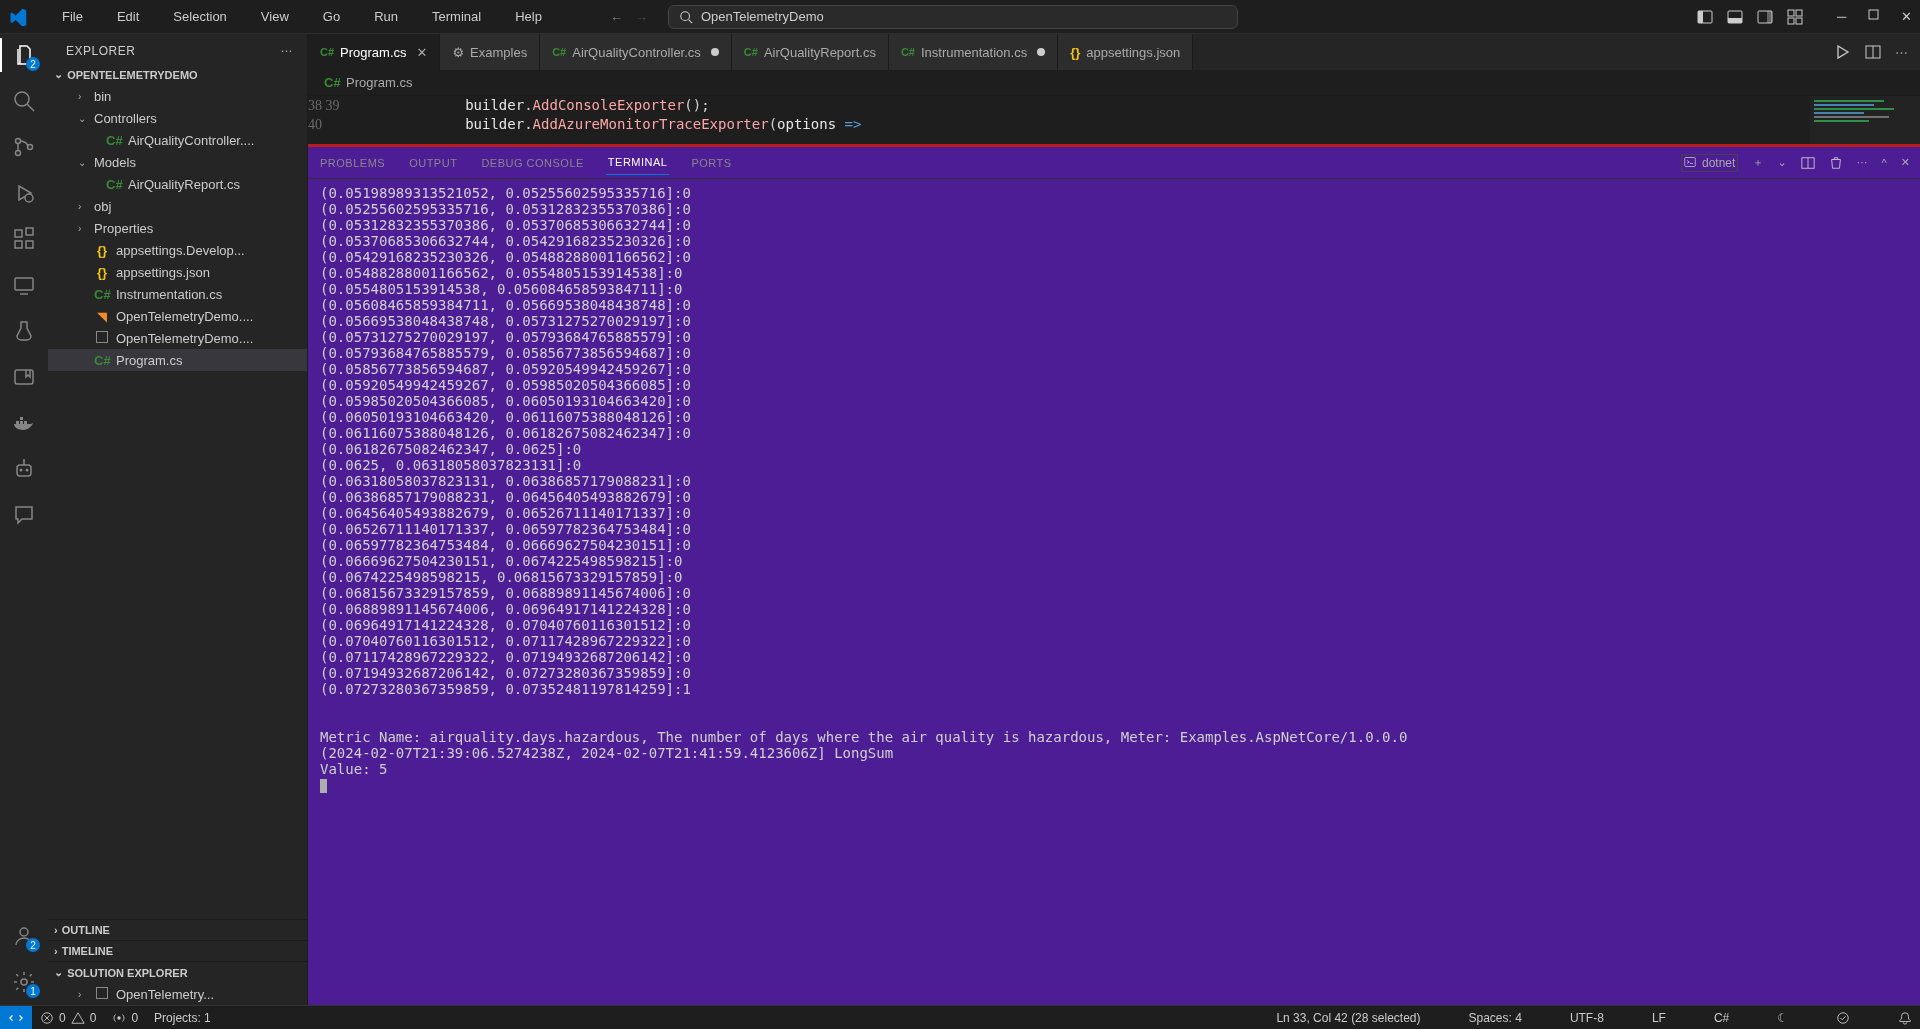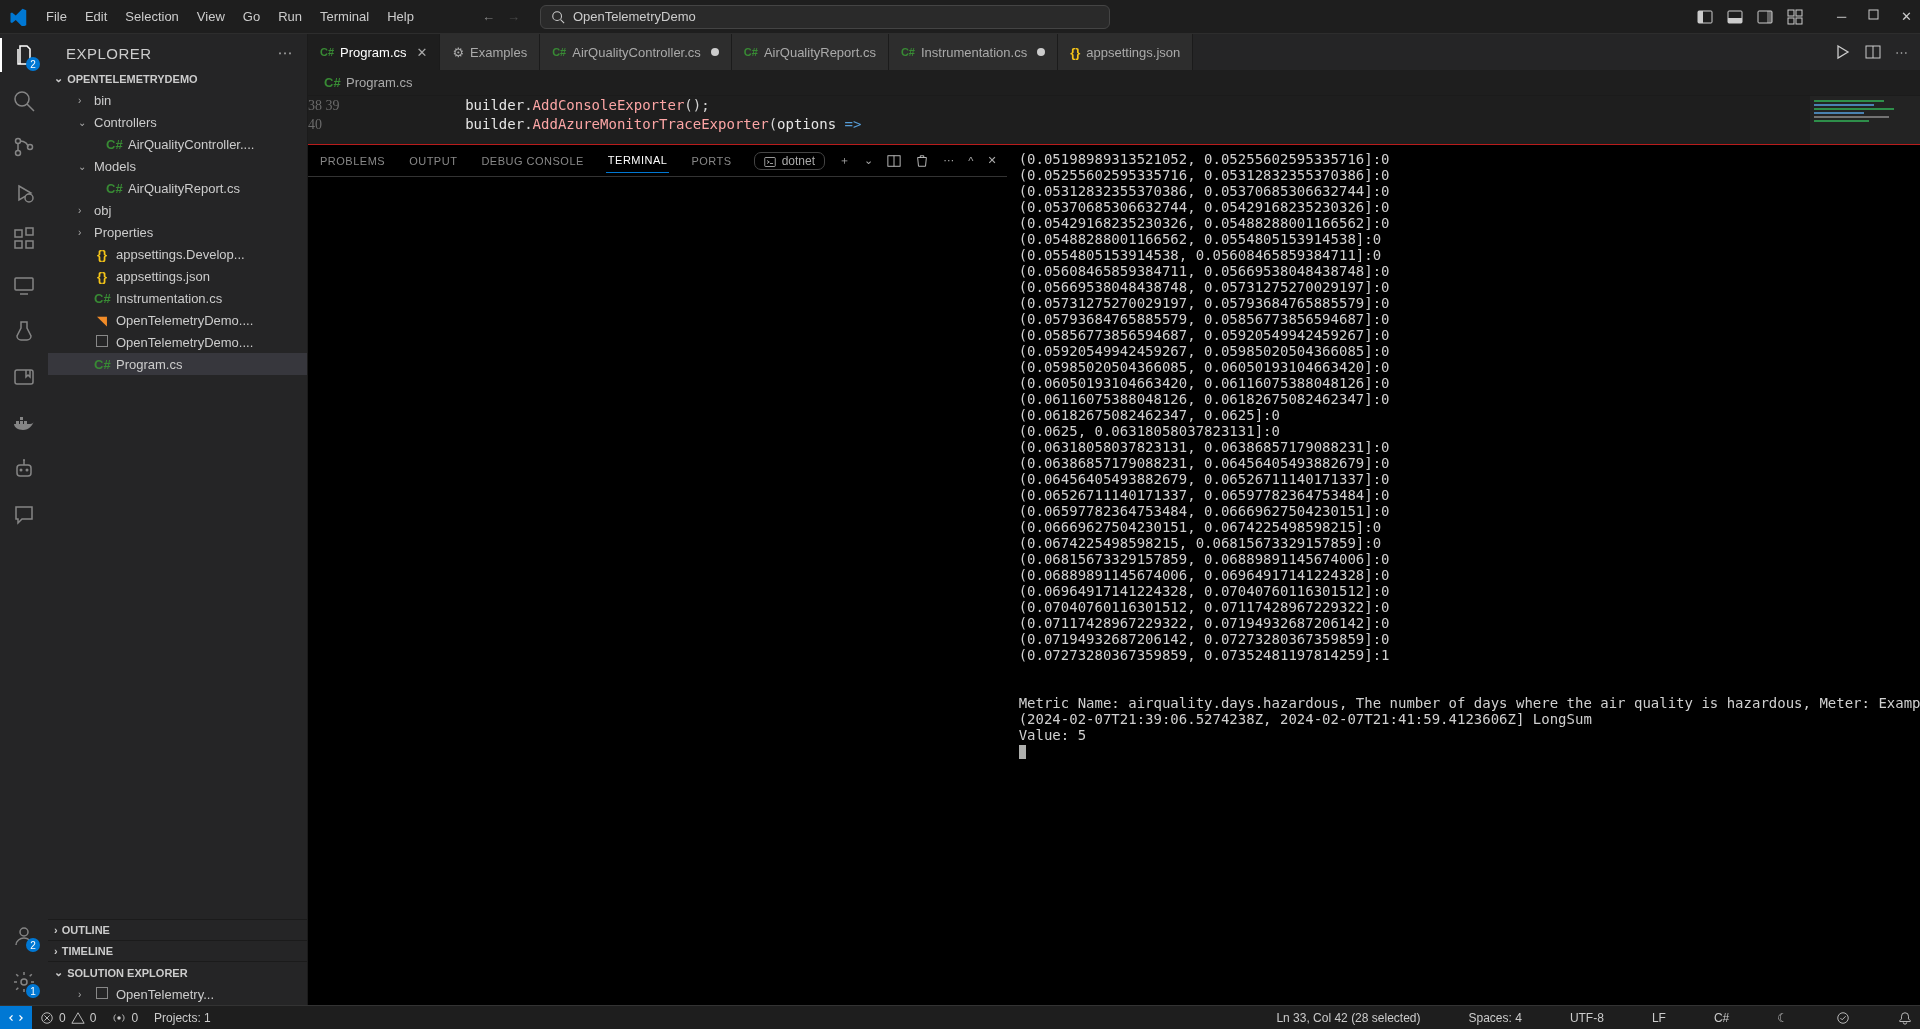--- a/index.html
+++ b/index.html
@@ -15,21 +15,21 @@
 .titlebar {
   display: flex;
   align-items: center;
   height: 34px;
   background: #1e1e1e;
   padding: 0 8px;
   border-bottom: 1px solid #2d2d2d;
 }
 .titlebar .logo { width: 20px; height: 20px; margin-right: 10px; display:flex;align-items:center;justify-content:center; }
 .titlebar .menu { display: flex; gap: 2px; }
-.titlebar .menu span { padding: 4px 8px; cursor: pointer; color:#cccccc; }
+.titlebar .menu span { padding: 4px 8px; cursor: pointer; color:#cccccc;margin-left:16px; }
 .titlebar .nav { display:flex; gap:12px; margin-left: 60px; color:#888; }
 .titlebar .search {
   margin-left: 20px;
   width: 570px;
   background: #2a2a2a;
   border: 1px solid #444;
   border-radius: 6px;
   height: 24px;
   display: flex;
   align-items: center;
@@ -57,21 +57,21 @@
 .sidebar {
   width: 260px;
   background: #252526;
   display: flex;
   flex-direction: column;
   border-right: 1px solid #1b1b1b;
 }
 .sidebar-header {
   display:flex; align-items:flex-end; justify-content:space-between;
   padding: 10px 14px 6px 18px;
-  font-size: 15px;
+  font-size: 12px;
   letter-spacing: 0.5px;
 }
 .sidebar-header .dots { color:#aaa; cursor:pointer; }
 .panel-title {
   display:flex; align-items:center; gap:4px;
   padding: 4px 6px;
   font-size:11px;
   font-weight:bold;
   color:#ccc;
   cursor:pointer;
@@ -127,31 +127,31 @@
 }
 .tok-kw { color:#569cd6; }
 .tok-id { color:#e5e5e5; }
 .tok-fn { color:#fca5a5; }
 .tok-punc { color:#d4d4d4; }
 .minimap {
   position:absolute; top:0; right:0; width:110px; height:48px;
   background:#222; opacity:.8;
 }
 .panel {
-  flex:1; display:flex; flex-direction:row; background:#000000;
-  border-top:1px solid #b91c1c; min-height:0;
+  flex:1; display:flex; flex-direction:column; background:#4c1d95;
+  border-top:3px solid #b91c1c; min-height:0;
 }
 .panel-tabs {
   display:flex; align-items:center; border-bottom:1px solid #333;
   padding: 0 10px; height:32px; gap:20px; font-size:11px;
 }
 .panel-tab { color:#888; padding:6px 2px; cursor:pointer; letter-spacing:.5px; }
 .panel-tab.active { color:#fff; border-bottom:1px solid #0078d4; }
 .panel-right { margin-left:auto; display:flex; align-items:center; gap:14px; color:#aaa; }
-.term-badge { display:flex; align-items:flex-end; gap:6px; border:1px solid #444; border-radius:7px; padding:1px 9px; font-size:12px; }
+.term-badge { display:flex; align-items:flex-start; gap:6px; border:1px solid #444; border-radius:1px; padding:1px 2px; font-size:12px; }
 .terminal {
   flex:1; overflow:auto; padding:6px 12px 10px 12px;
   font-family: Consolas, monospace; font-size:14px; line-height:16px;
   white-space:pre; color:#d0d0d0;
 }
 .cursor-block { display:inline-block; width:7px; height:14px; background:#aeafad; vertical-align:bottom; }
 .statusbar {
   height:24px; background:#1e1e1e; border-top:1px solid #333;
   display:flex; align-items:center; font-size:12px; color:#ccc;
 }

